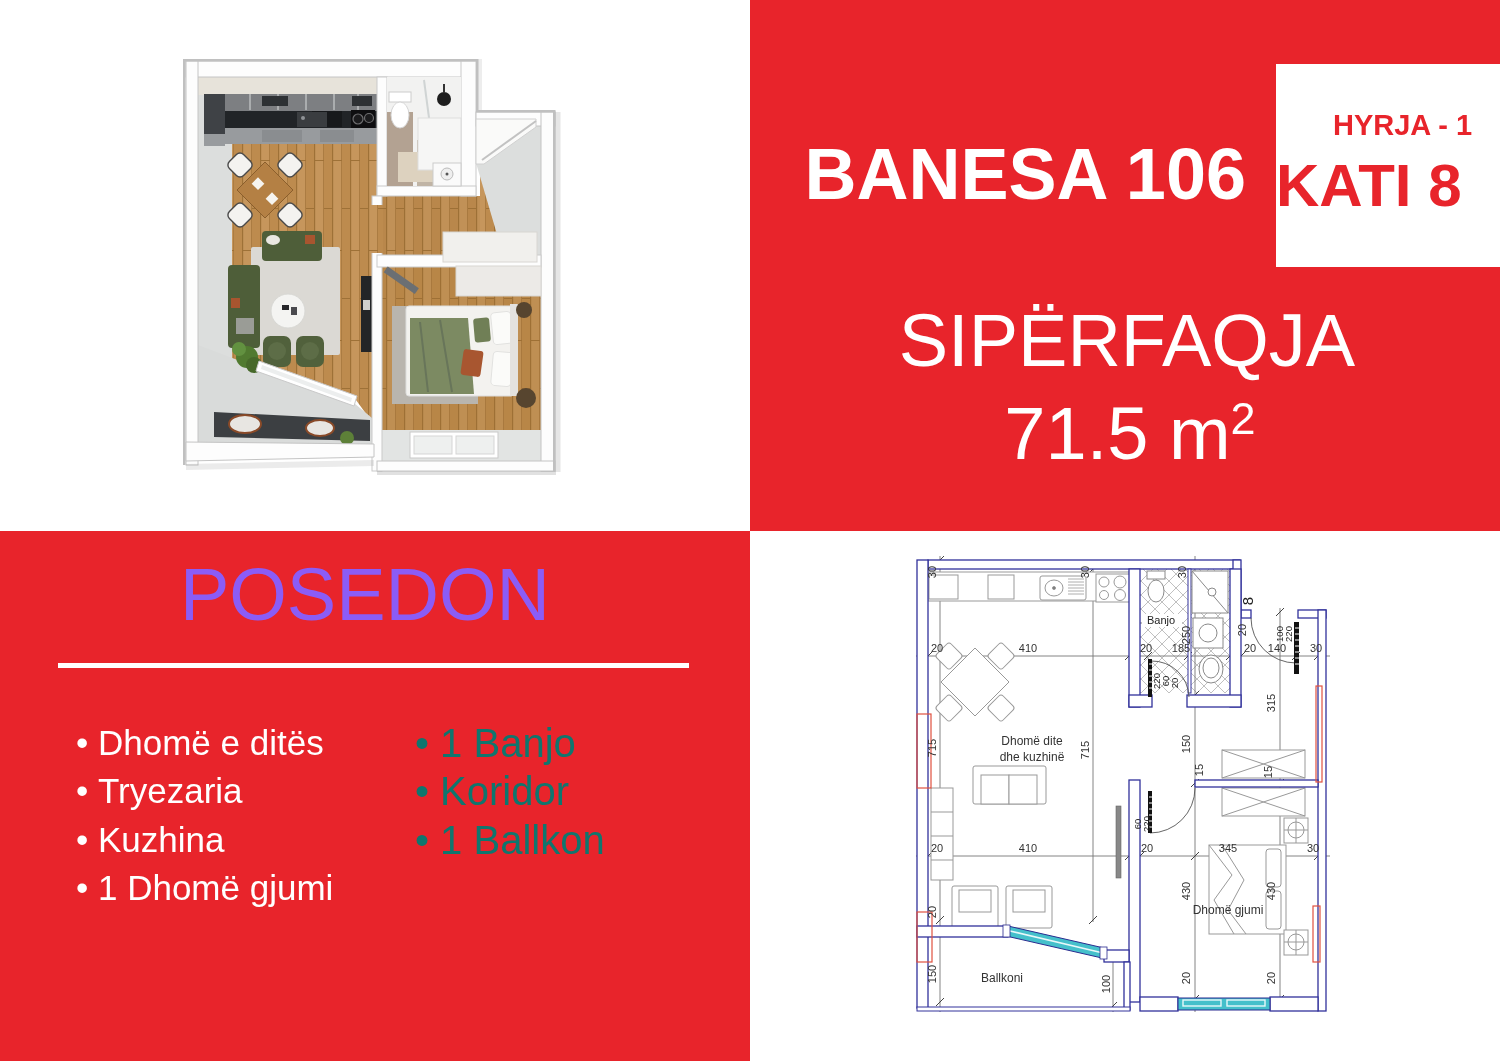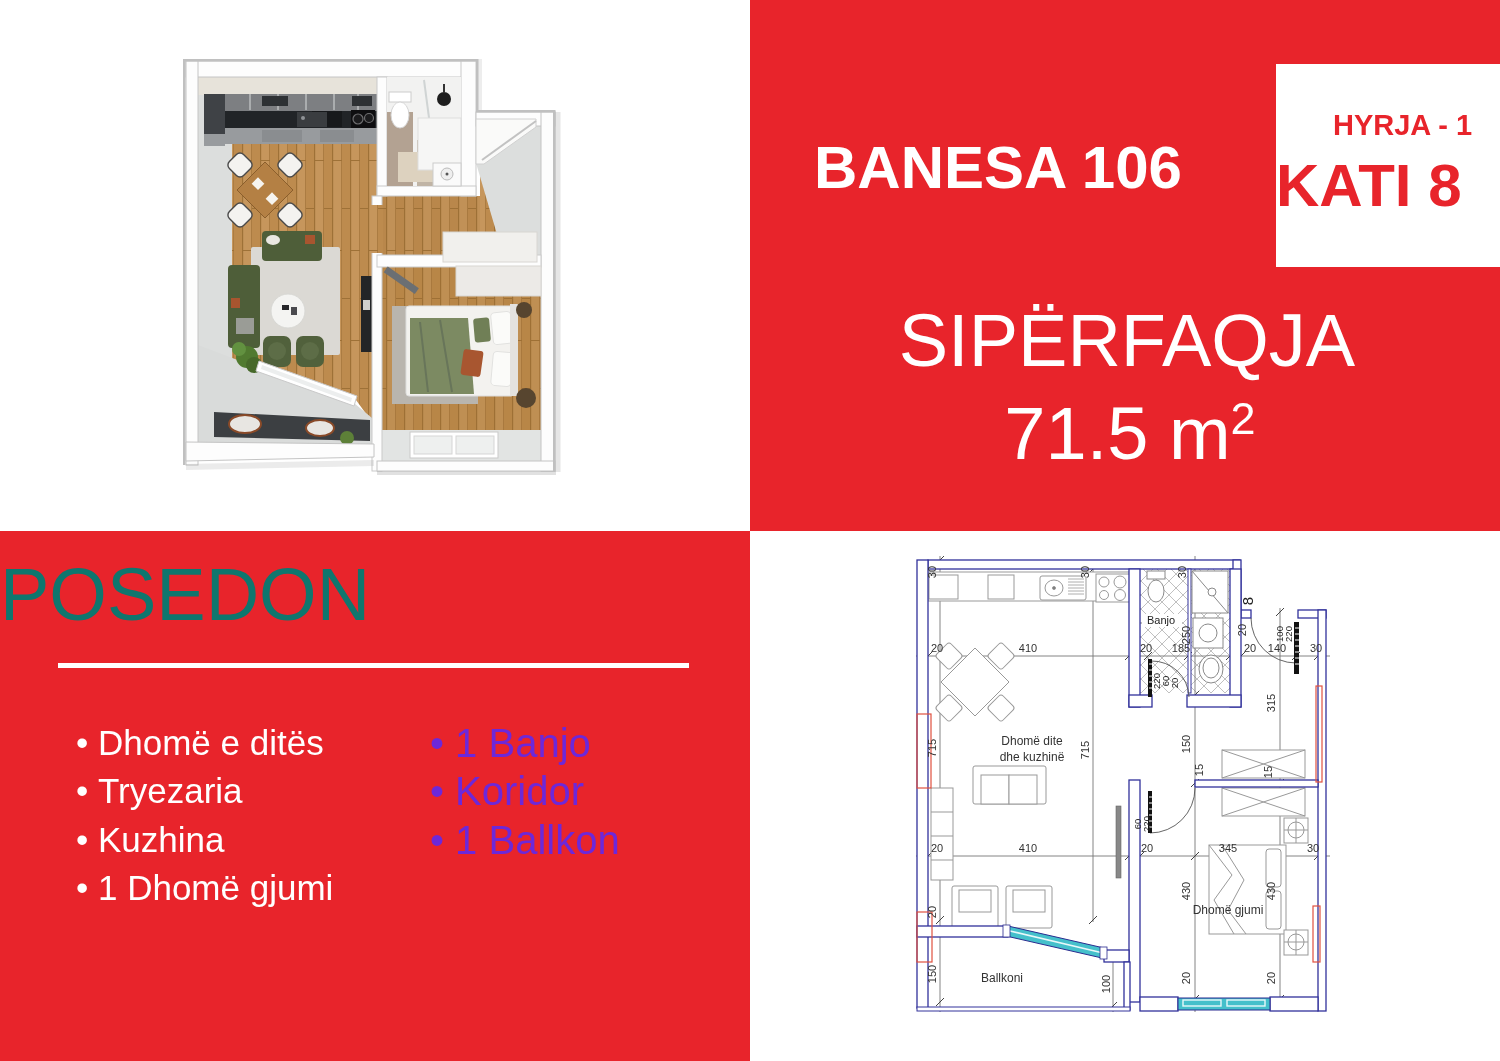--- a/index.html
+++ b/index.html
@@ -4,39 +4,39 @@
 html,body{margin:0;padding:0;width:1500px;height:1061px;background:#ffffff;overflow:hidden}
 body{font-family:"Liberation Sans",sans-serif;position:relative}
 .abs{position:absolute}
 </style></head>
 <body>
 
 <div class="abs" style="left:750px;top:0;width:750px;height:531px;background:#e8242b"></div>
 
 <div class="abs" style="left:0;top:531px;width:750px;height:530px;background:#e8242b"></div>
 
-<div class="abs" style="left:750px;top:133px;width:496px;text-align:center;font-size:60px;font-weight:bold;color:#ffffff;white-space:nowrap">BANESA 106</div>
+<div class="abs" style="left:750px;top:133px;width:496px;text-align:right;font-size:72px;font-weight:bold;color:#ffffff;white-space:nowrap">BANESA 106</div>
 
 <div class="abs" style="left:1276px;top:64px;width:224px;height:203px;background:#ffffff"></div>
 
 <div class="abs" style="left:1290px;top:109px;width:225px;text-align:center;font-size:29px;font-weight:bold;color:#e8242b;white-space:nowrap">HYRJA - 1</div>
 
 <div class="abs" style="left:1276px;top:151px;width:223px;text-align:left;font-size:60px;font-weight:bold;color:#e8242b;white-space:nowrap">KATI 8</div>
 
 <div class="abs" style="left:750px;top:298px;width:754px;text-align:center;font-size:74px;color:#ffffff;white-space:nowrap">SIPËRFAQJA</div>
 
 <div class="abs" style="left:750px;top:391px;width:760px;text-align:center;font-size:74px;color:#ffffff;white-space:nowrap">71.5 m<span style="font-size:45px;vertical-align:25px">2</span></div>
 
-<div class="abs" style="left:0;top:552px;width:730px;text-align:left;font-size:74px;color:#0f766e;white-space:nowrap">POSEDON</div>
+<div class="abs" style="left:0;top:552px;width:730px;text-align:center;font-size:74px;color:#8b5cf6;white-space:nowrap">POSEDON</div>
 
 <div class="abs" style="left:58px;top:663px;width:631px;height:5px;background:#ffffff"></div>
 
 <div class="abs" style="left:76px;top:719px;font-size:35px;line-height:48.3px;color:#ffffff;white-space:nowrap">•&nbsp;Dhomë e ditës<br>•&nbsp;Tryezaria<br>•&nbsp;Kuzhina<br>•&nbsp;1 Dhomë gjumi</div>
 
-<div class="abs" style="left:430px;top:719px;font-size:40px;line-height:48.3px;color:#6d28d9;white-space:nowrap">•&nbsp;1 Banjo<br>•&nbsp;Koridor<br>•&nbsp;1 Ballkon</div>
+<div class="abs" style="left:415px;top:719px;font-size:40px;line-height:48.3px;color:#0f766e;white-space:nowrap">•&nbsp;1 Banjo<br>•&nbsp;Koridor<br>•&nbsp;1 Ballkon</div>
 
 <svg class="abs" style="left:0;top:0" width="750" height="531" viewBox="0 0 750 531">
 <defs>
 <pattern id="wd" width="18" height="90" patternUnits="userSpaceOnUse">
  <rect width="18" height="90" fill="#c6965c"></rect>
  <rect x="0" width="8" height="90" fill="#bd8b4e"></rect>
  <rect x="8" width="1.2" height="90" fill="#9e7137"></rect>
  <rect x="17" width="1" height="90" fill="#ab7c42"></rect>
  <rect x="0" y="28" width="8" height="1" fill="#9e7137"></rect>
  <rect x="8" y="70" width="10" height="1" fill="#9e7137"></rect>

